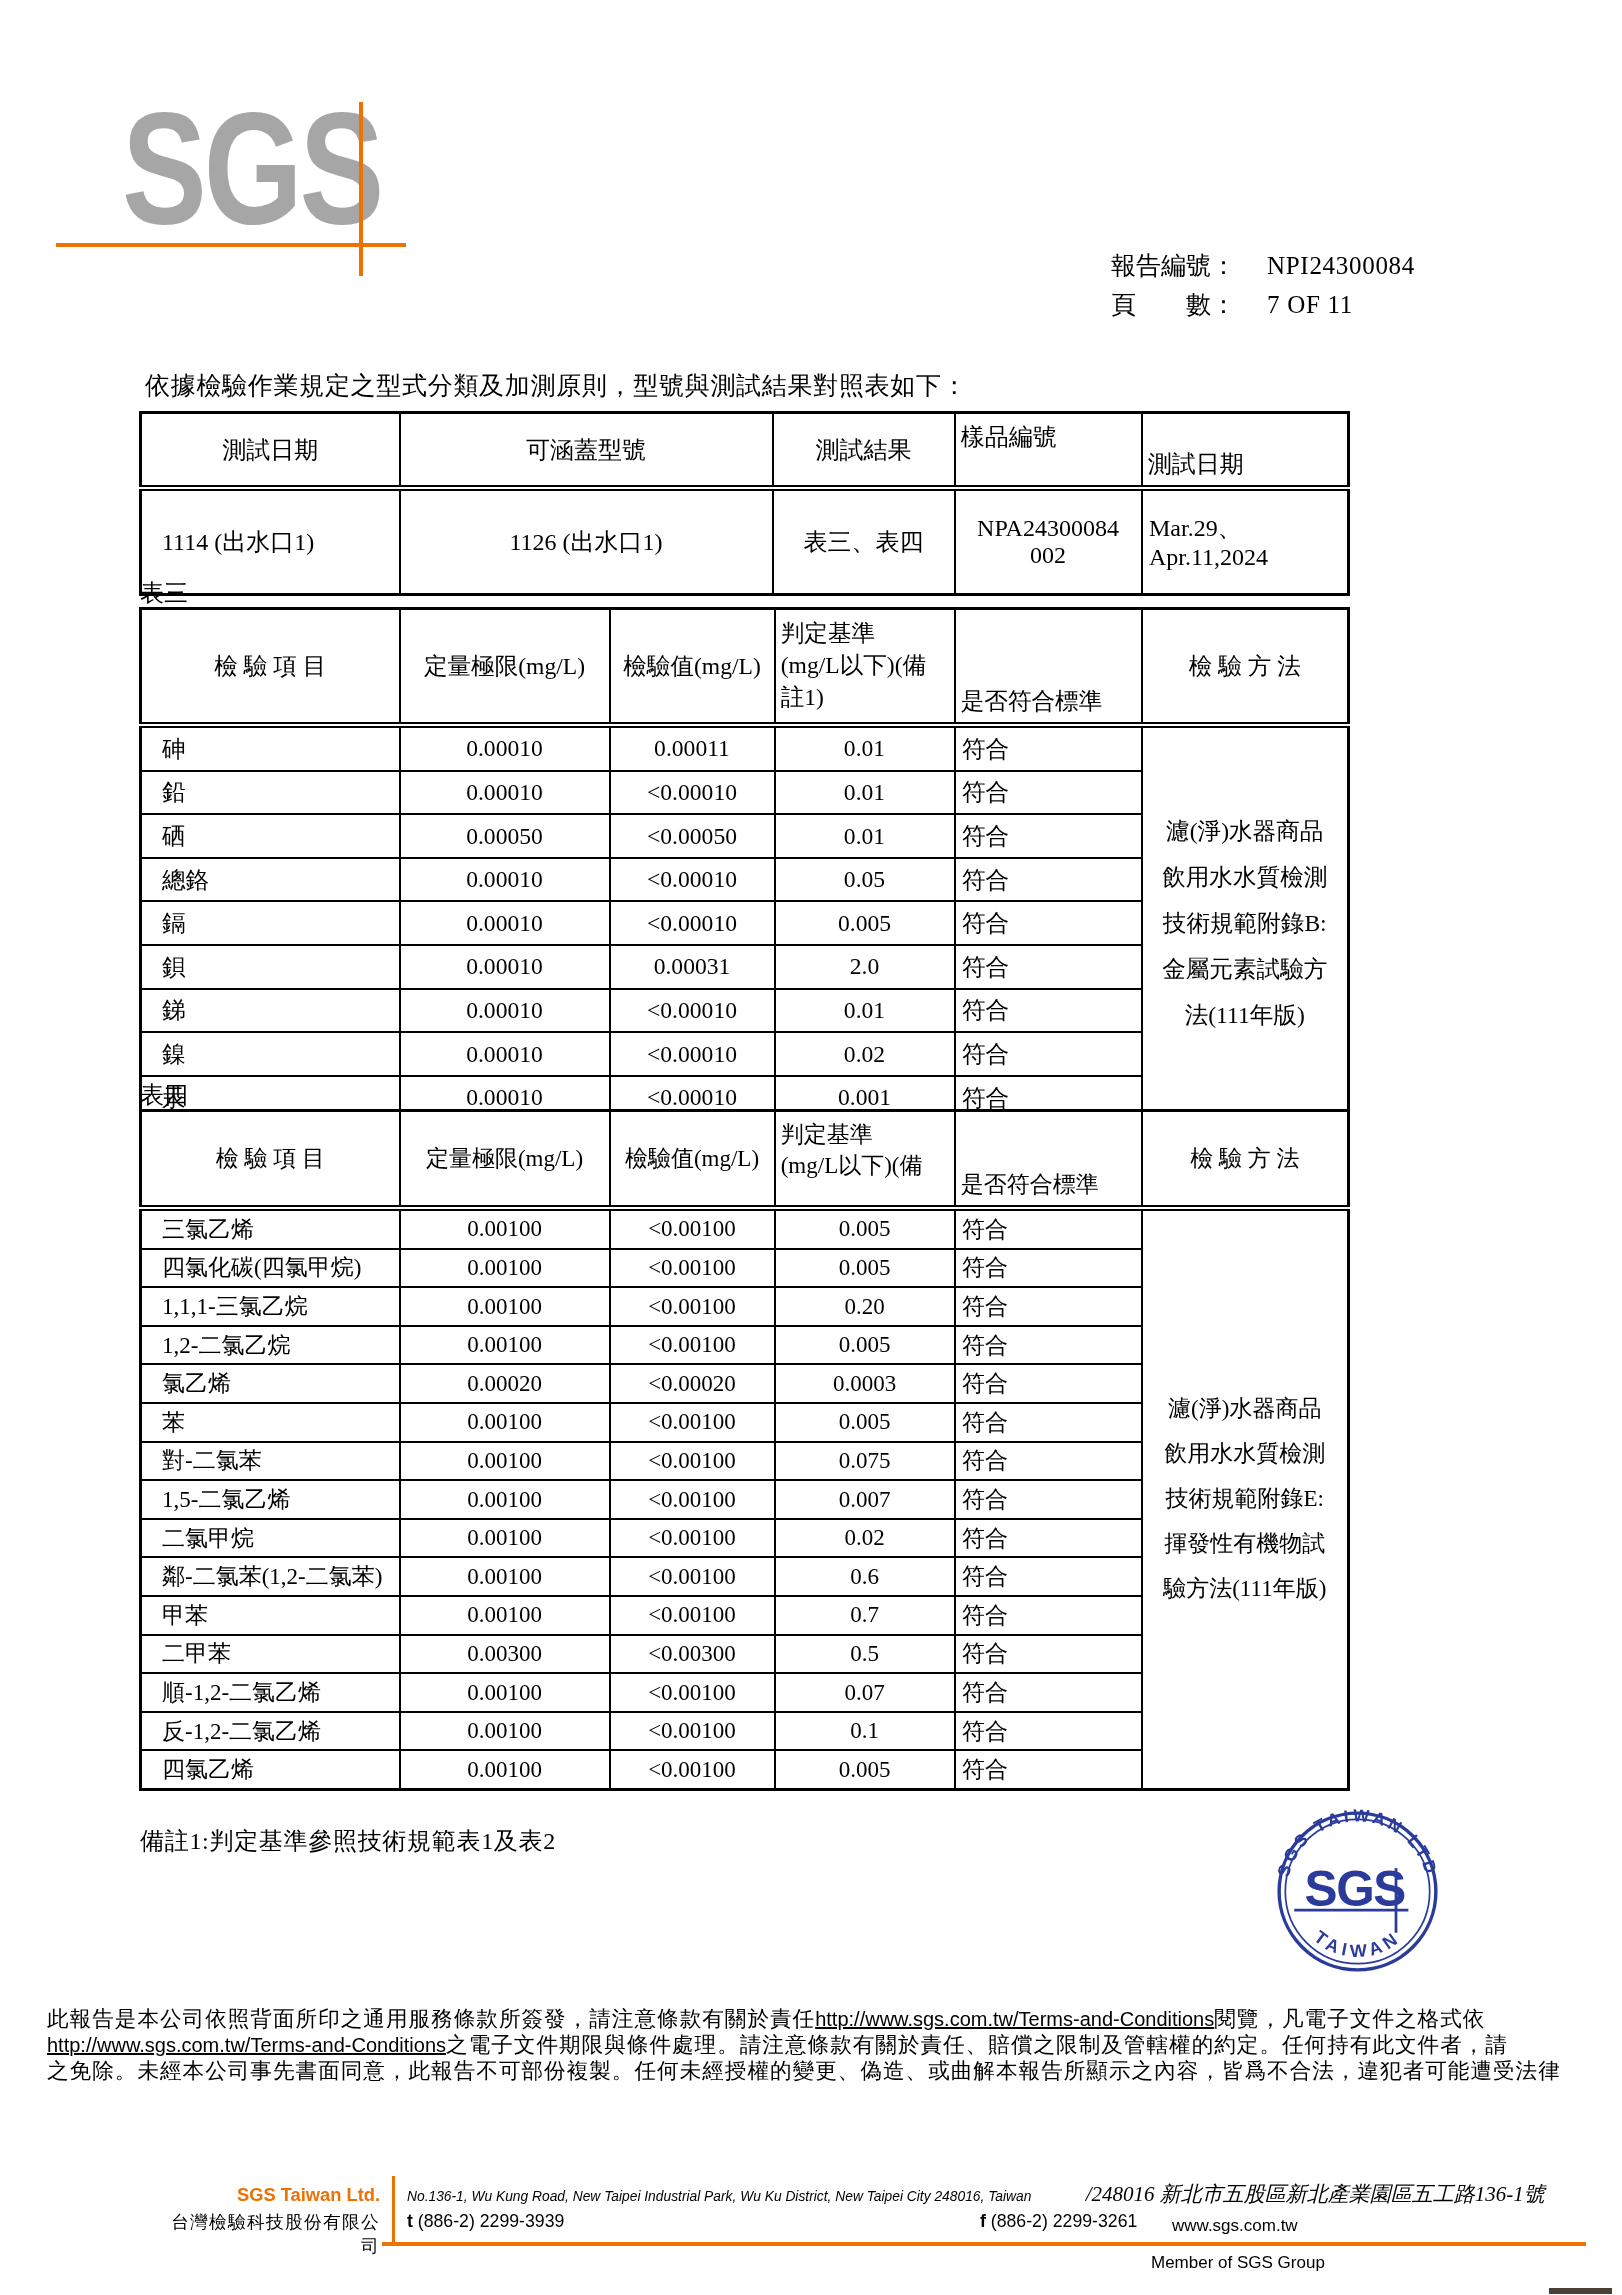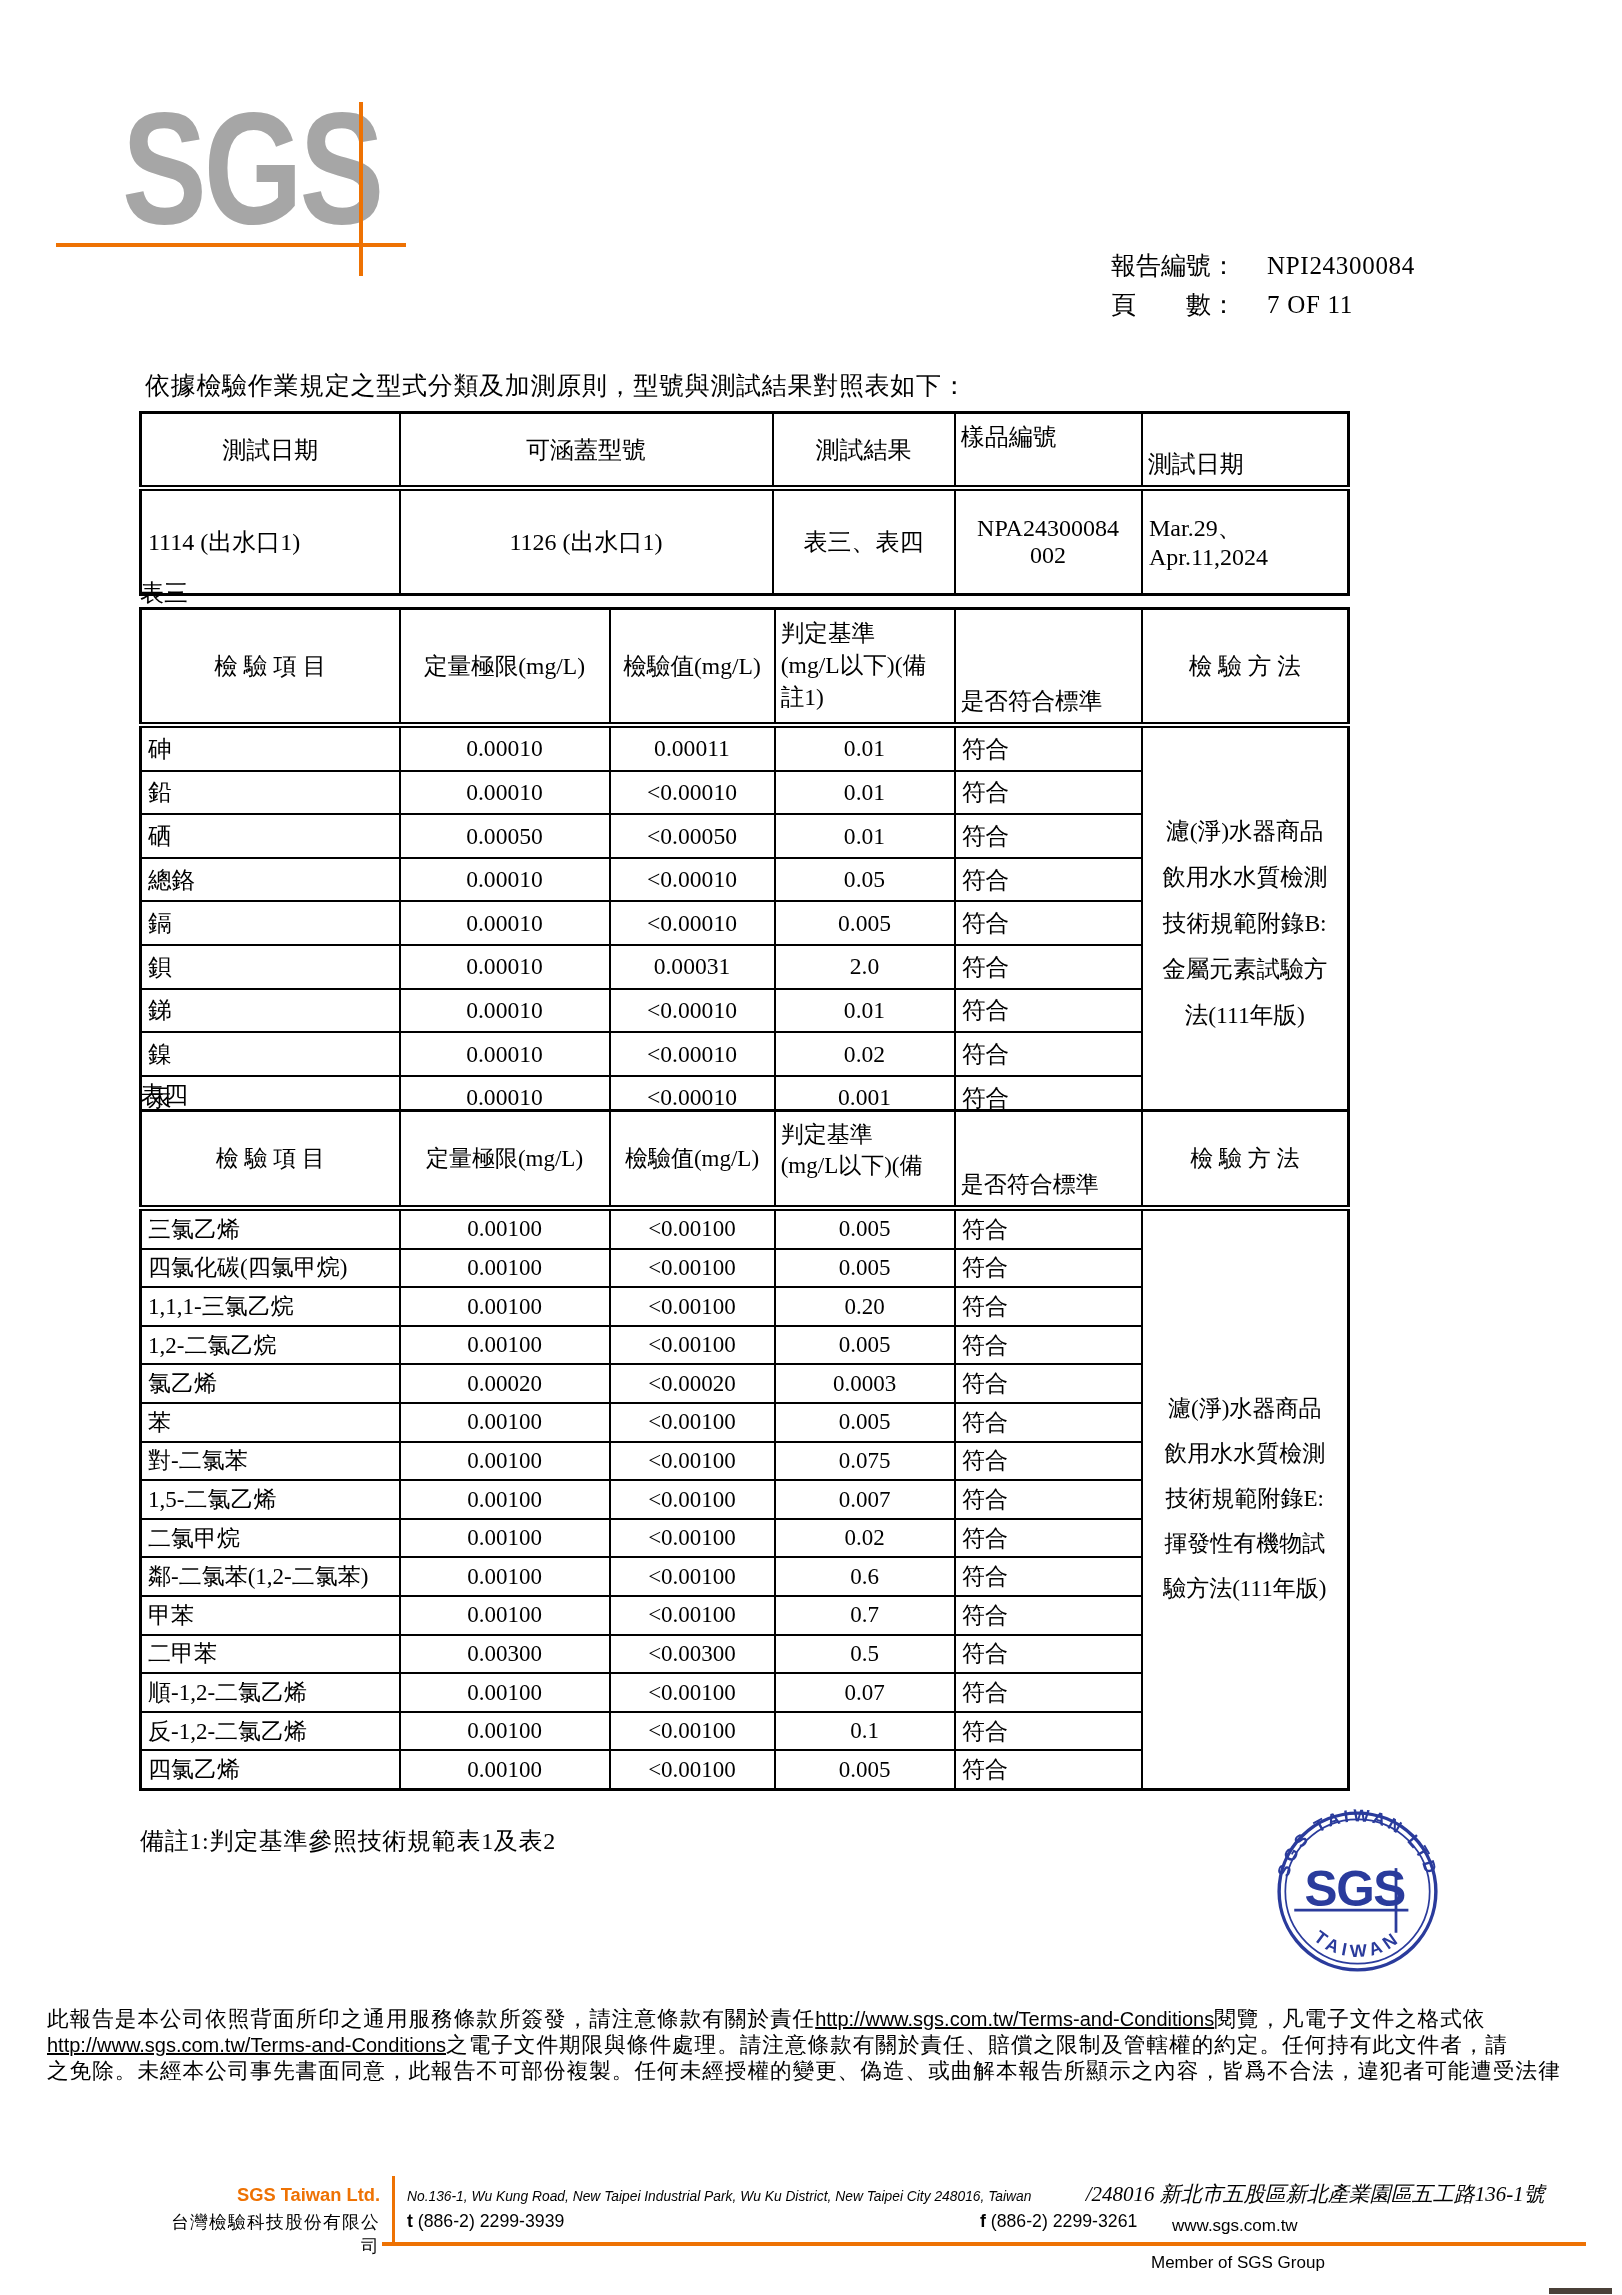--- a/index.html
+++ b/index.html
@@ -22,21 +22,21 @@
   .intro{position:absolute;left:145px;top:369px;font-size:25px;letter-spacing:0.7px;}
 
   
   .rpt{border-collapse:collapse;table-layout:fixed;position:absolute;background:#fff;}
   .rpt,{border:3.3px solid #000;}
   .rpt{border:3.3px solid #000;}
   .rpt th{border:2px solid #000;border-bottom:6.5px double #000;font-weight:normal;
           white-space:pre-line;text-align:center;vertical-align:middle;padding:2.6px 3.9px;}
   .rpt td{border:2px solid #000;border-top:2.6px solid #000;white-space:pre-line;
           text-align:center;vertical-align:middle;padding:1.3px 3.9px;}
-  .rpt td.c0{text-align:left;padding-left:6px;}
+  .rpt td.c0{text-align:left;padding-left:20px;}
   .rpt td.c4{text-align:left;padding-left:6.5px;}
   .rpt td.method{text-align:center;line-height:1.95;}
   .rpt th.h3{text-align:left;vertical-align:top;padding-left:5.2px;padding-top:6.5px;}
   .rpt th.h4{text-align:left;vertical-align:bottom;padding-left:5.2px;padding-bottom:5.2px;}
   #table1{left:139px;top:411px;font-size:24px;}
   #table1 th{height:62px;}
   #table1 td{height:99px;}
   #table3{left:139px;top:607px;font-size:23.6px;}
   #table3 th{height:103px;}
   #table3 td{height:39px;}

